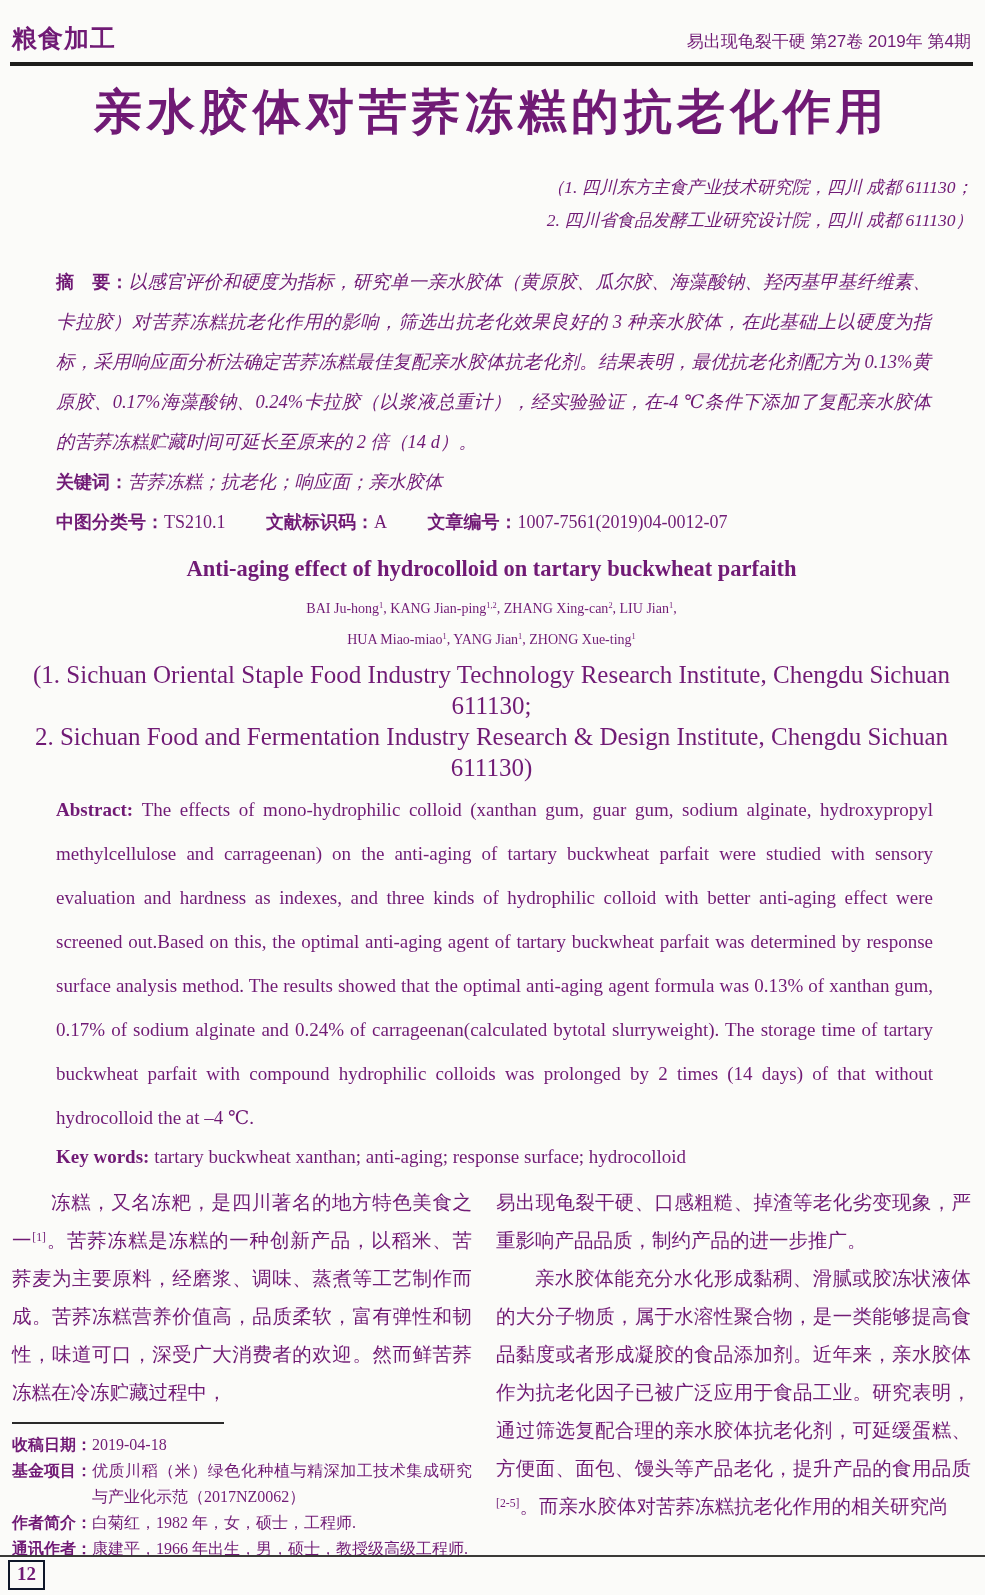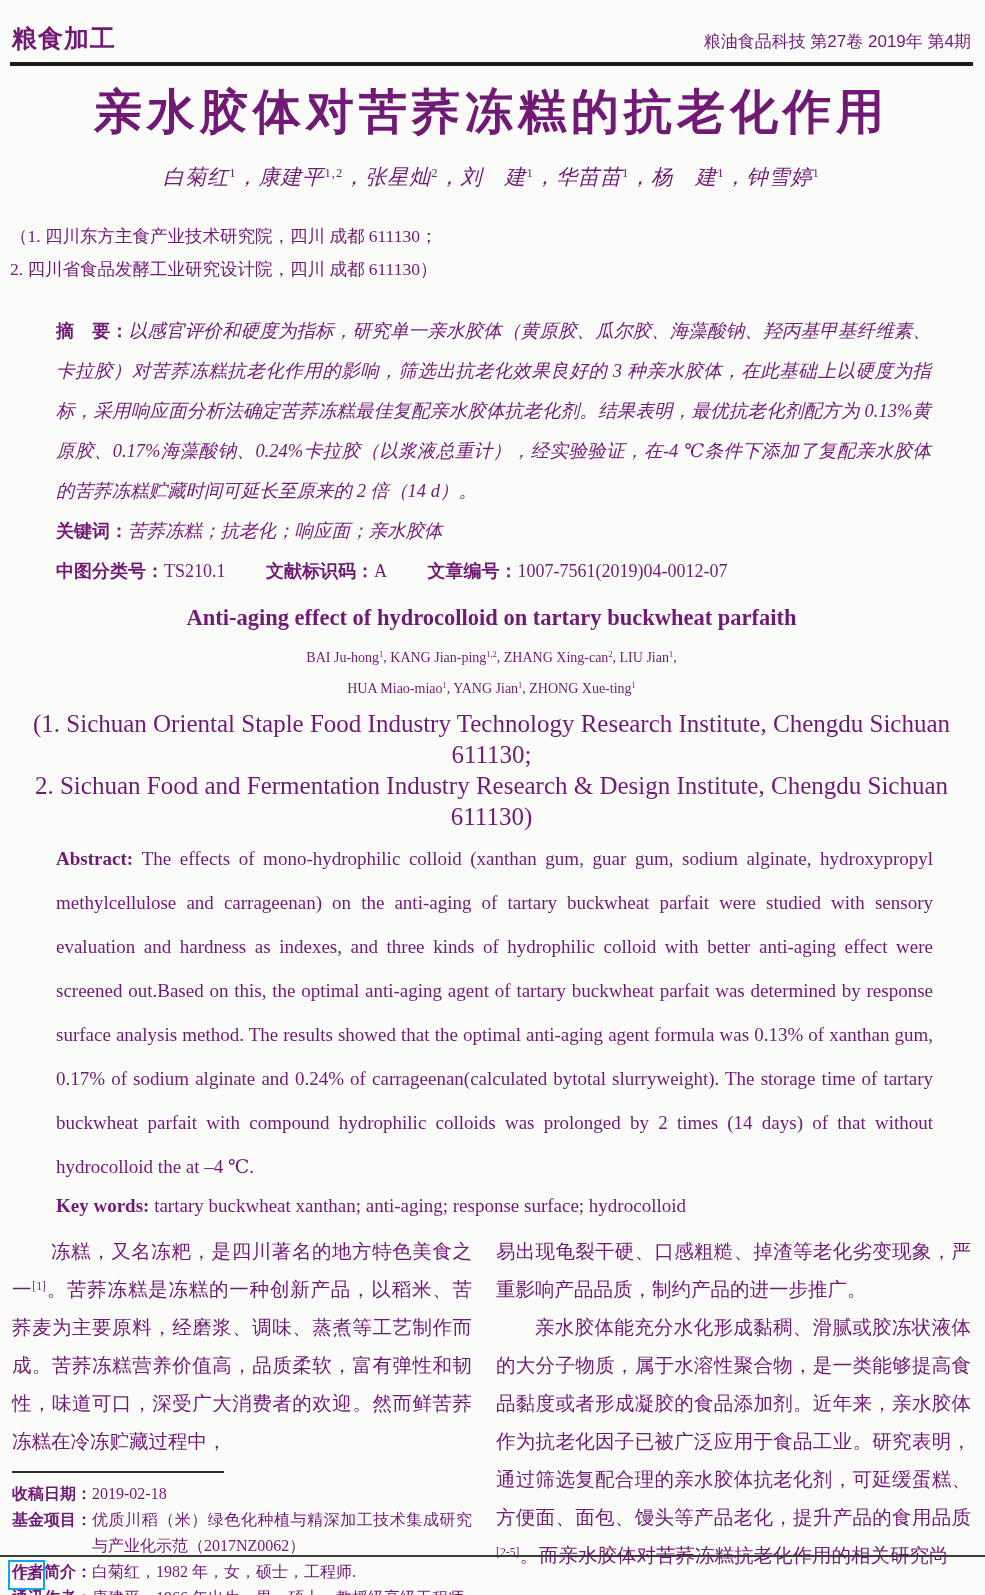--- a/index.html
+++ b/index.html
@@ -35,22 +35,22 @@
     margin-top: 16px; text-align: center;
     font-size: 48px; font-weight: bold; letter-spacing: 5px;
     line-height: 60px;
   }
   .authors-cn {
     margin-top: 21px; text-align: center;
     font-size: 21px; font-style: italic; letter-spacing: 1px;
   }
   .authors-cn sup { font-style: normal; }
   .affil-cn {
-    margin-top: 29px; text-align: left;
-    font-size: 17.5px; line-height: 33px;
+    margin-top: 29px; text-align: right;
+    font-size: 17.5px; font-style: italic; line-height: 33px;
   }
 
   
   .abstract-cn, .keywords-cn {
     margin: 0 42px 0 46px;
     font-size: 18.5px; font-style: italic;
     line-height: 40px; text-align: justify;
   }
   .abstract-cn { margin-top: 25px; }
   .hei-label {
@@ -89,38 +89,37 @@
   .fn-label {
     flex: none; font-weight: bold;
     font-family: "Liberation Sans", "DejaVu Sans", sans-serif;
   }
   .fn-text { flex: 1; text-align: justify; }
 
   
   .bottom-rule { position: absolute; left: 0; right: 0; bottom: 38px; border-top: 2.5px solid #3a3a38; }
   .page-num-box {
     position: absolute; left: 8px; bottom: 5px;
-    border: 2px solid #0ea5e9; padding: 0 7px 2px 7px;
-    font-size: 19px; line-height: 24px;
+    border: 2px solid #0f172a; padding: 0 7px 2px 7px;
+    font-size: 19px; line-height: 24px; font-weight: bold;
   }
 </style>
 </head>
 <body>
 
 <div class="page">
 
   <header class="journal-header">
     <span class="section">粮食加工</span>
-    <span class="journal">粮油食品科技 第27卷 2019年 第4期</span>
+    <span class="journal">易出现龟裂干硬 第27卷 2019年 第4期</span>
   </header>
 
 
   <h1 class="title-cn">亲水胶体对苦荞冻糕的抗老化作用</h1>
 
-  <div class="authors-cn">白菊红<sup>1</sup>，康建平<sup>1,2</sup>，张星灿<sup>2</sup>，刘　建<sup>1</sup>，华苗苗<sup>1</sup>，杨　建<sup>1</sup>，钟雪婷<sup>1</sup></div>
 
   <div class="affil-cn">
     <div>（1. 四川东方主食产业技术研究院，四川 成都 611130；</div>
     <div>2. 四川省食品发酵工业研究设计院，四川 成都 611130）</div>
   </div>
 
   <p class="abstract-cn">
     <span class="hei-label">摘　要：</span><span>以感官评价和硬度为指标，研究单一亲水胶体（黄原胶、瓜尔胶、海藻酸钠、羟丙基甲基纤维素、卡拉胶）对苦荞冻糕抗老化作用的影响，筛选出抗老化效果良好的 3 种亲水胶体，在此基础上以硬度为指标，采用响应面分析法确定苦荞冻糕最佳复配亲水胶体抗老化剂。结果表明，最优抗老化剂配方为 0.13%黄原胶、0.17%海藻酸钠、0.24%卡拉胶（以浆液总重计），经实验验证，在-4 ℃条件下添加了复配亲水胶体的苦荞冻糕贮藏时间可延长至原来的 2 倍（14 d）。</span>
   </p>
 
@@ -157,21 +156,21 @@
   <div class="columns">
     <div class="col-left">
       <div>
           <p class="body-para indent">冻糕，又名冻粑，是四川著名的地方特色美食之一<sup>[1]</sup>。苦荞冻糕是冻糕的一种创新产品，以稻米、苦荞麦为主要原料，经磨浆、调味、蒸煮等工艺制作而成。苦荞冻糕营养价值高，品质柔软，富有弹性和韧性，味道可口，深受广大消费者的欢迎。然而鲜苦荞冻糕在冷冻贮藏过程中，</p>
         </div>
       <div class="footnote">
         <div class="fn-rule"></div>
         <div>
             <div class="fn-row">
               <span class="fn-label">收稿日期：</span>
-              <span class="fn-text">2019-02-18</span>
+              <span class="fn-text">2019-04-18</span>
             </div>
             <div class="fn-row">
               <span class="fn-label">基金项目：</span>
               <span class="fn-text">优质川稻（米）绿色化种植与精深加工技术集成研究与产业化示范（2017NZ0062）</span>
             </div>
             <div class="fn-row">
               <span class="fn-label">作者简介：</span>
               <span class="fn-text">白菊红，1982 年，女，硕士，工程师.</span>
             </div>
             <div class="fn-row">

